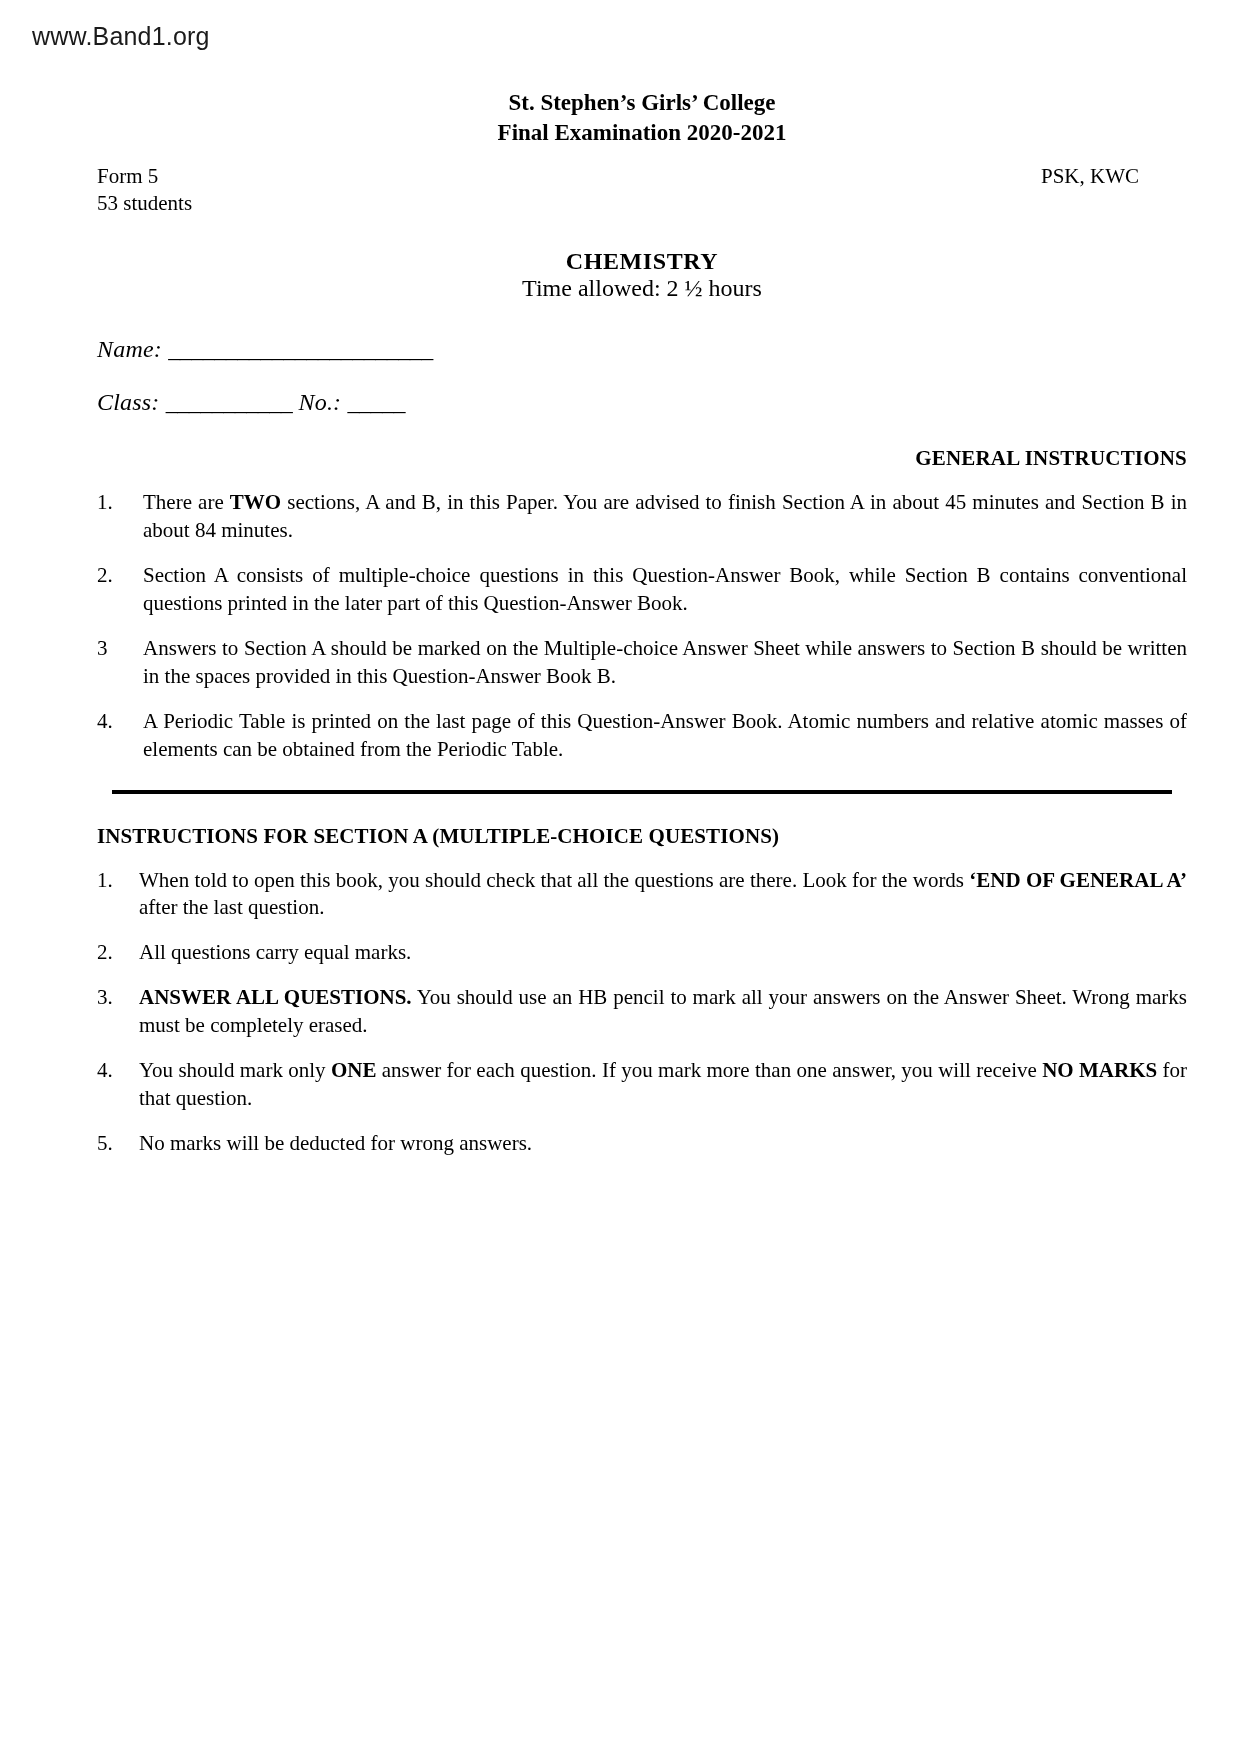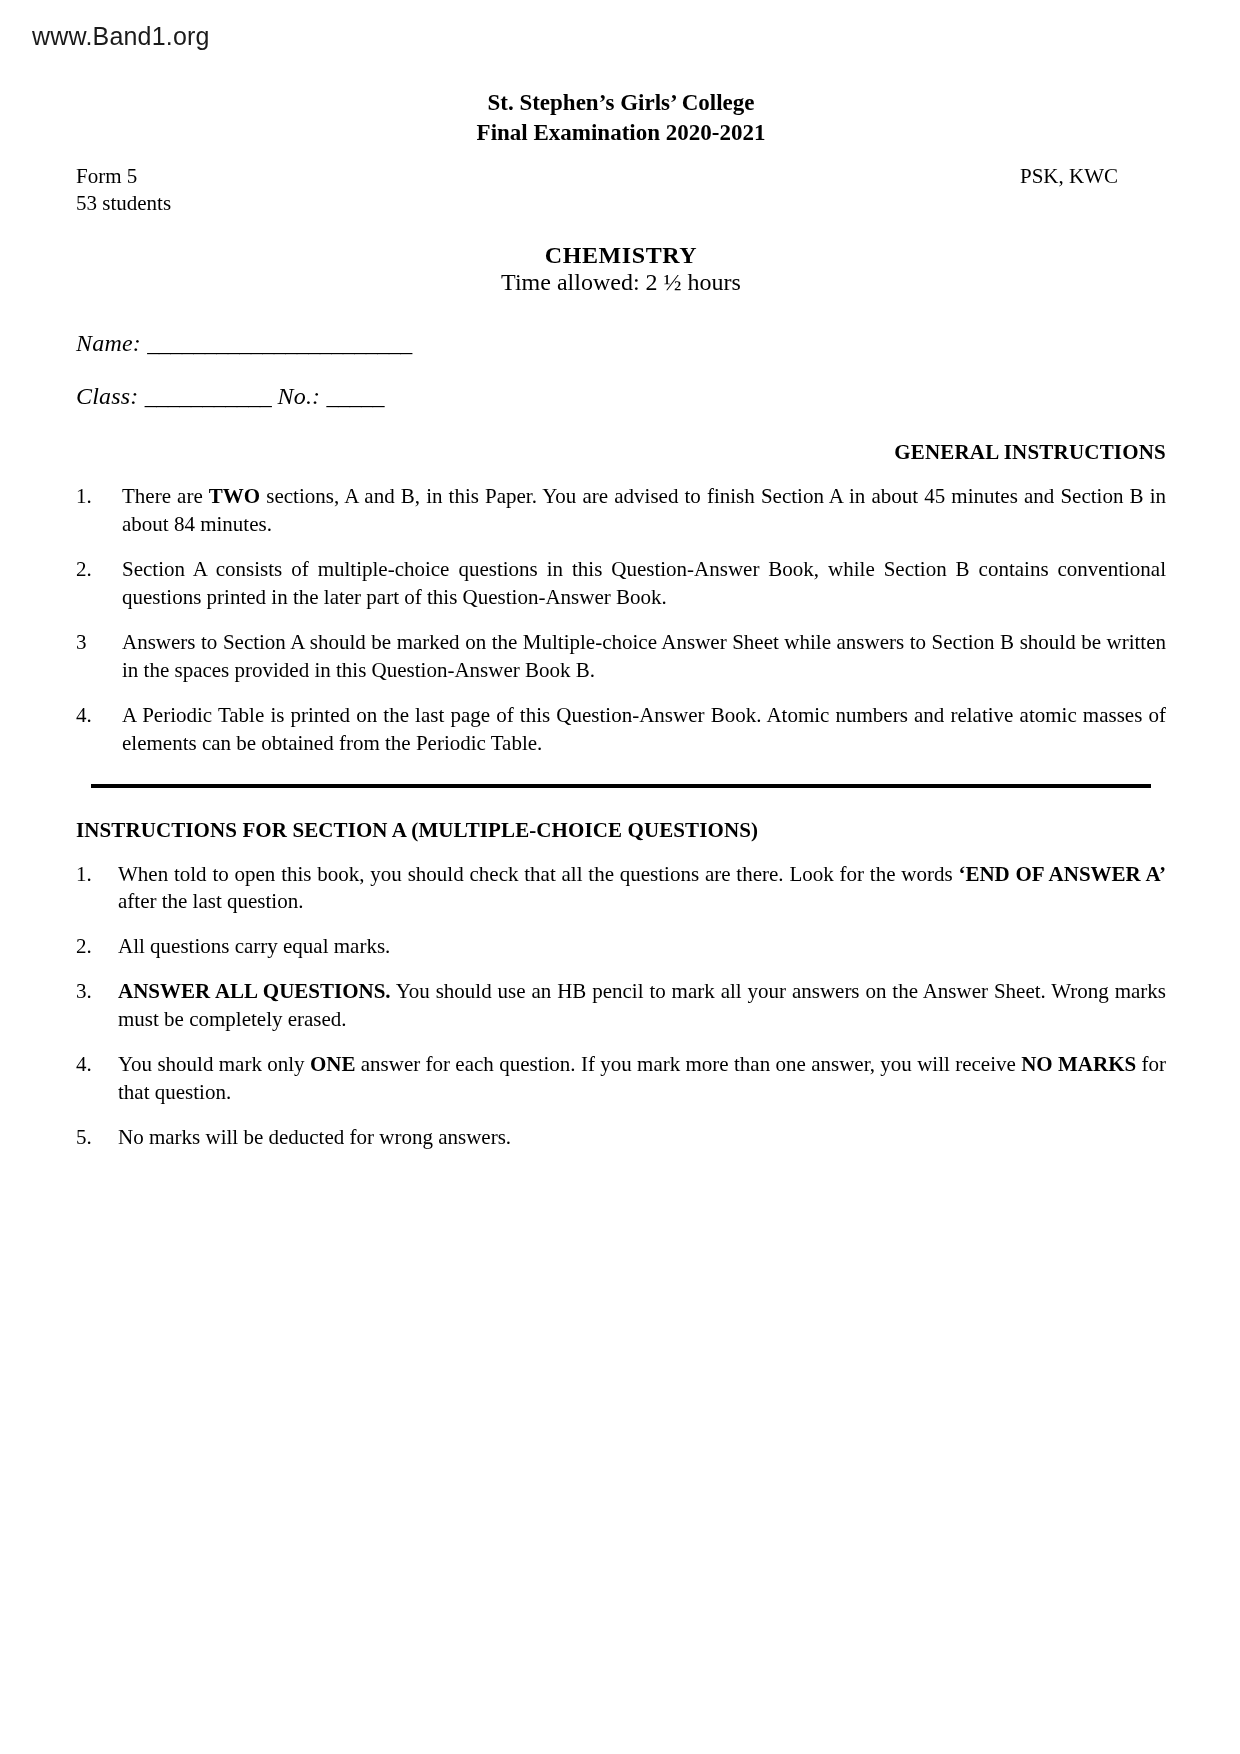--- a/index.html
+++ b/index.html
@@ -26,21 +26,21 @@
     position: absolute;
     top: 22px;
     left: 32px;
     font-family: "Liberation Sans", sans-serif;
     font-size: 25px;
     color: #1a1a1a;
     letter-spacing: 0.2px;
   }
   .content {
     position: absolute;
-    left: 76px;
+    left: 97px;
     top: 80px;
     width: 1090px;
   }
   .center {
     text-align: center;
   }
   .school-name {
     font-size: 23px;
     font-weight: bold;
     line-height: 1.32;
@@ -60,21 +60,21 @@
   .meta-left {
     display: inline-block;
   }
   .meta-right {
     position: absolute;
     right: 48px;
     top: 0;
     font-size: 21px;
   }
   .subject {
-    margin-top: 24px;
+    margin-top: 30px;
     font-size: 24px;
     font-weight: bold;
     letter-spacing: 0.6px;
   }
   .time-allowed {
     font-size: 24px;
   }
   .field-line {
     margin-top: 34px;
     font-size: 24px;
@@ -174,21 +174,21 @@
         <li><span class="num">2.</span><span><span>Section A consists of multiple-choice questions in this Question-Answer Book, while Section B contains conventional questions printed in the later part of this Question-Answer Book.</span></span></li>
         <li><span class="num">3</span><span><span>Answers to Section A should be marked on the Multiple-choice Answer Sheet while answers to Section B should be written in the spaces provided in this Question-Answer Book B.</span></span></li>
         <li><span class="num">4.</span><span><span>A Periodic Table is printed on the last page of this Question-Answer Book. Atomic numbers and relative atomic masses of elements can be obtained from the Periodic Table.</span></span></li>
       </ol>
 
     <hr class="hr-thick">
 
     <div class="secA-heading">INSTRUCTIONS FOR SECTION A (MULTIPLE-CHOICE QUESTIONS)</div>
 
     <ol class="instr secA" id="seca-list">
-        <li><span class="num">1.</span><span><span>When told to open this book, you should check that all the questions are there. Look for the words </span><b>‘END OF ANSWER A’</b><span> after the last question.</span></span></li>
+        <li><span class="num">1.</span><span><span>When told to open this book, you should check that all the questions are there. Look for the words </span><b>‘END OF GENERAL A’</b><span> after the last question.</span></span></li>
         <li><span class="num">2.</span><span><span>All questions carry equal marks.</span></span></li>
         <li><span class="num">3.</span><span><b>ANSWER ALL QUESTIONS.</b><span> You should use an HB pencil to mark all your answers on the Answer Sheet. Wrong marks must be completely erased.</span></span></li>
         <li><span class="num">4.</span><span><span>You should mark only </span><b>ONE</b><span> answer for each question. If you mark more than one answer, you will receive </span><b>NO MARKS</b><span> for that question.</span></span></li>
         <li><span class="num">5.</span><span><span>No marks will be deducted for wrong answers.</span></span></li>
       </ol>
 
   </div>
 </div>
 
 </body></html>

